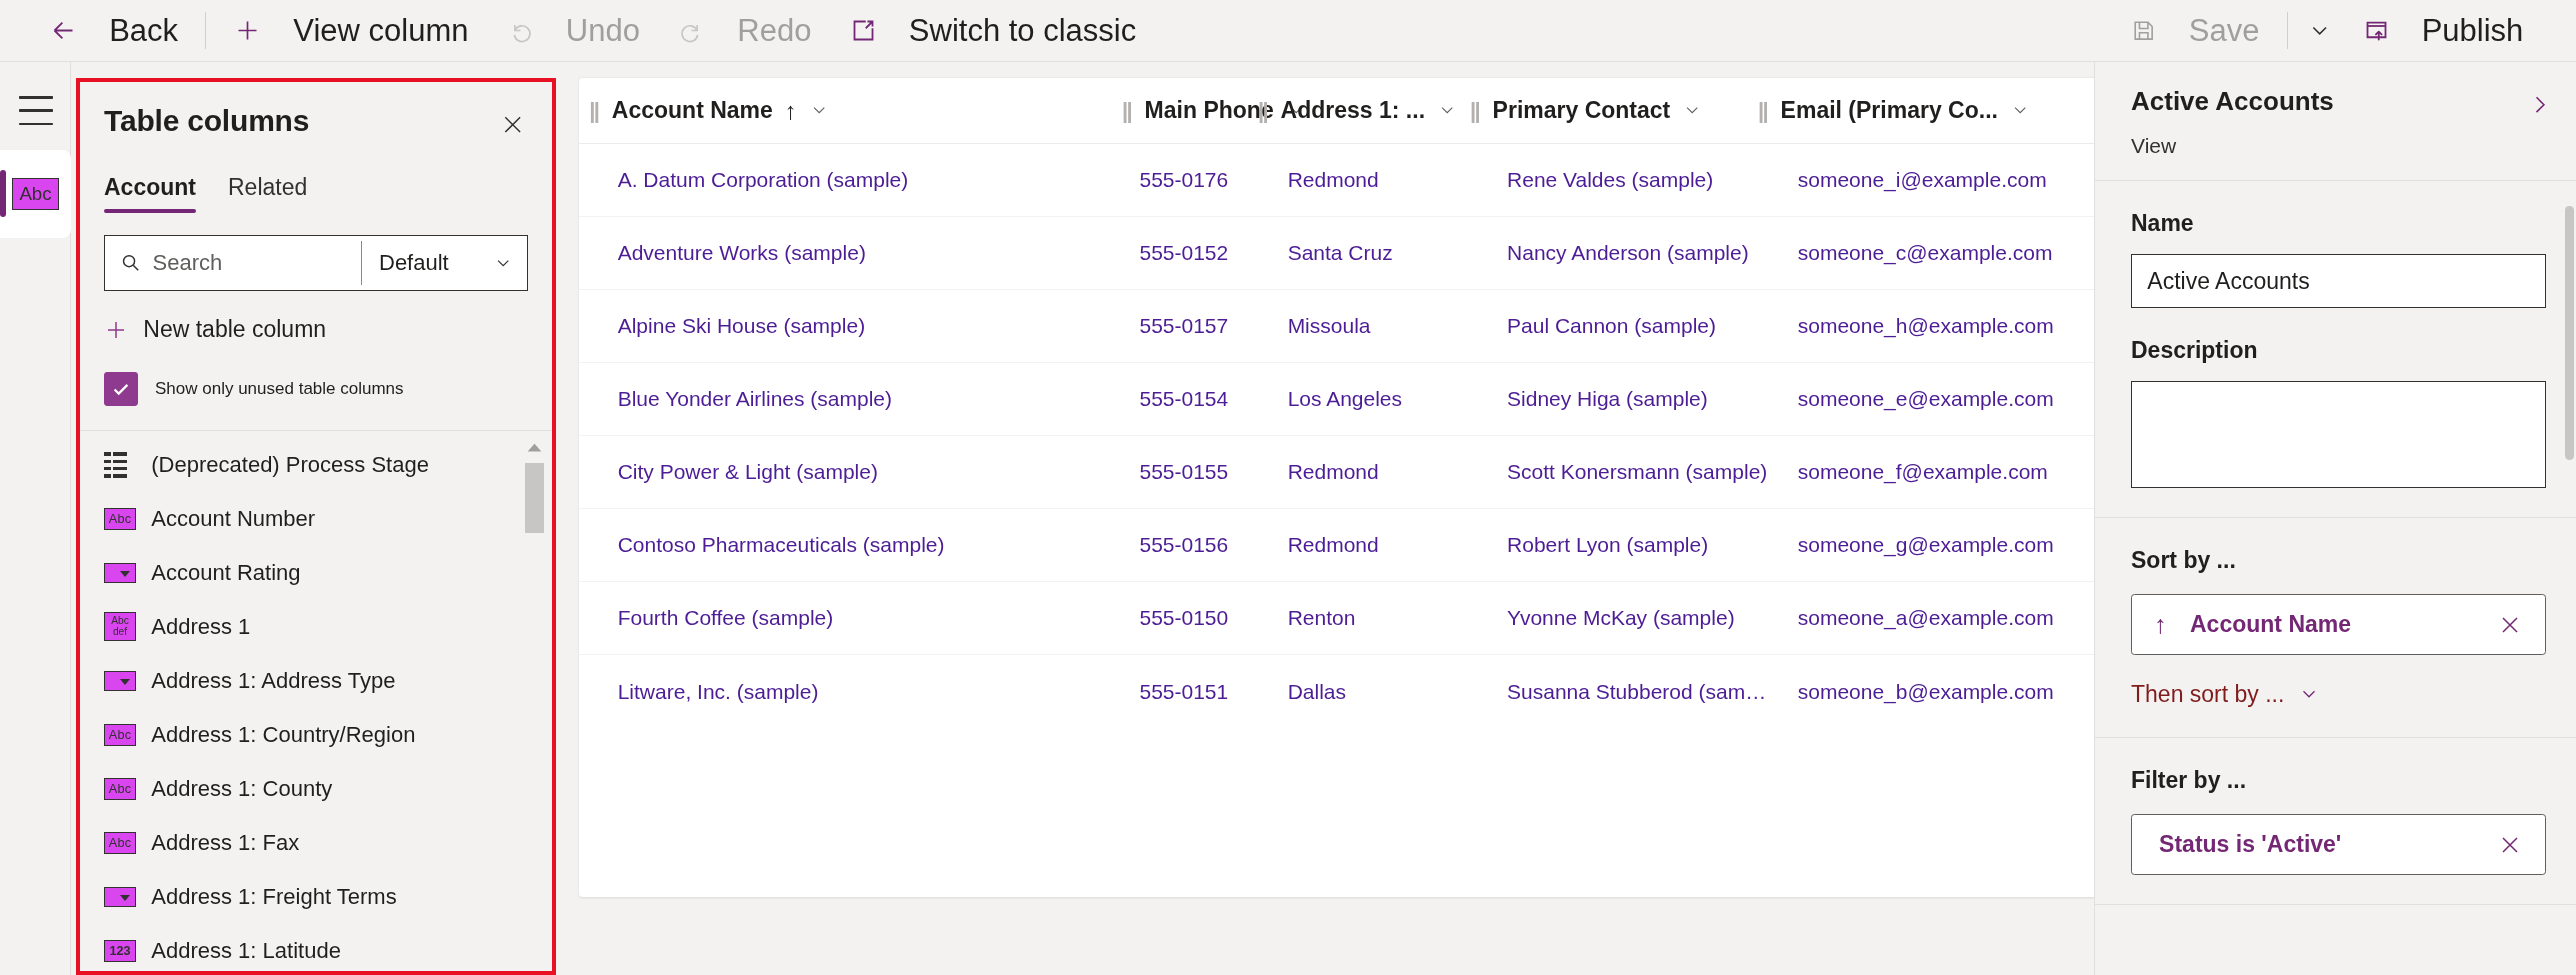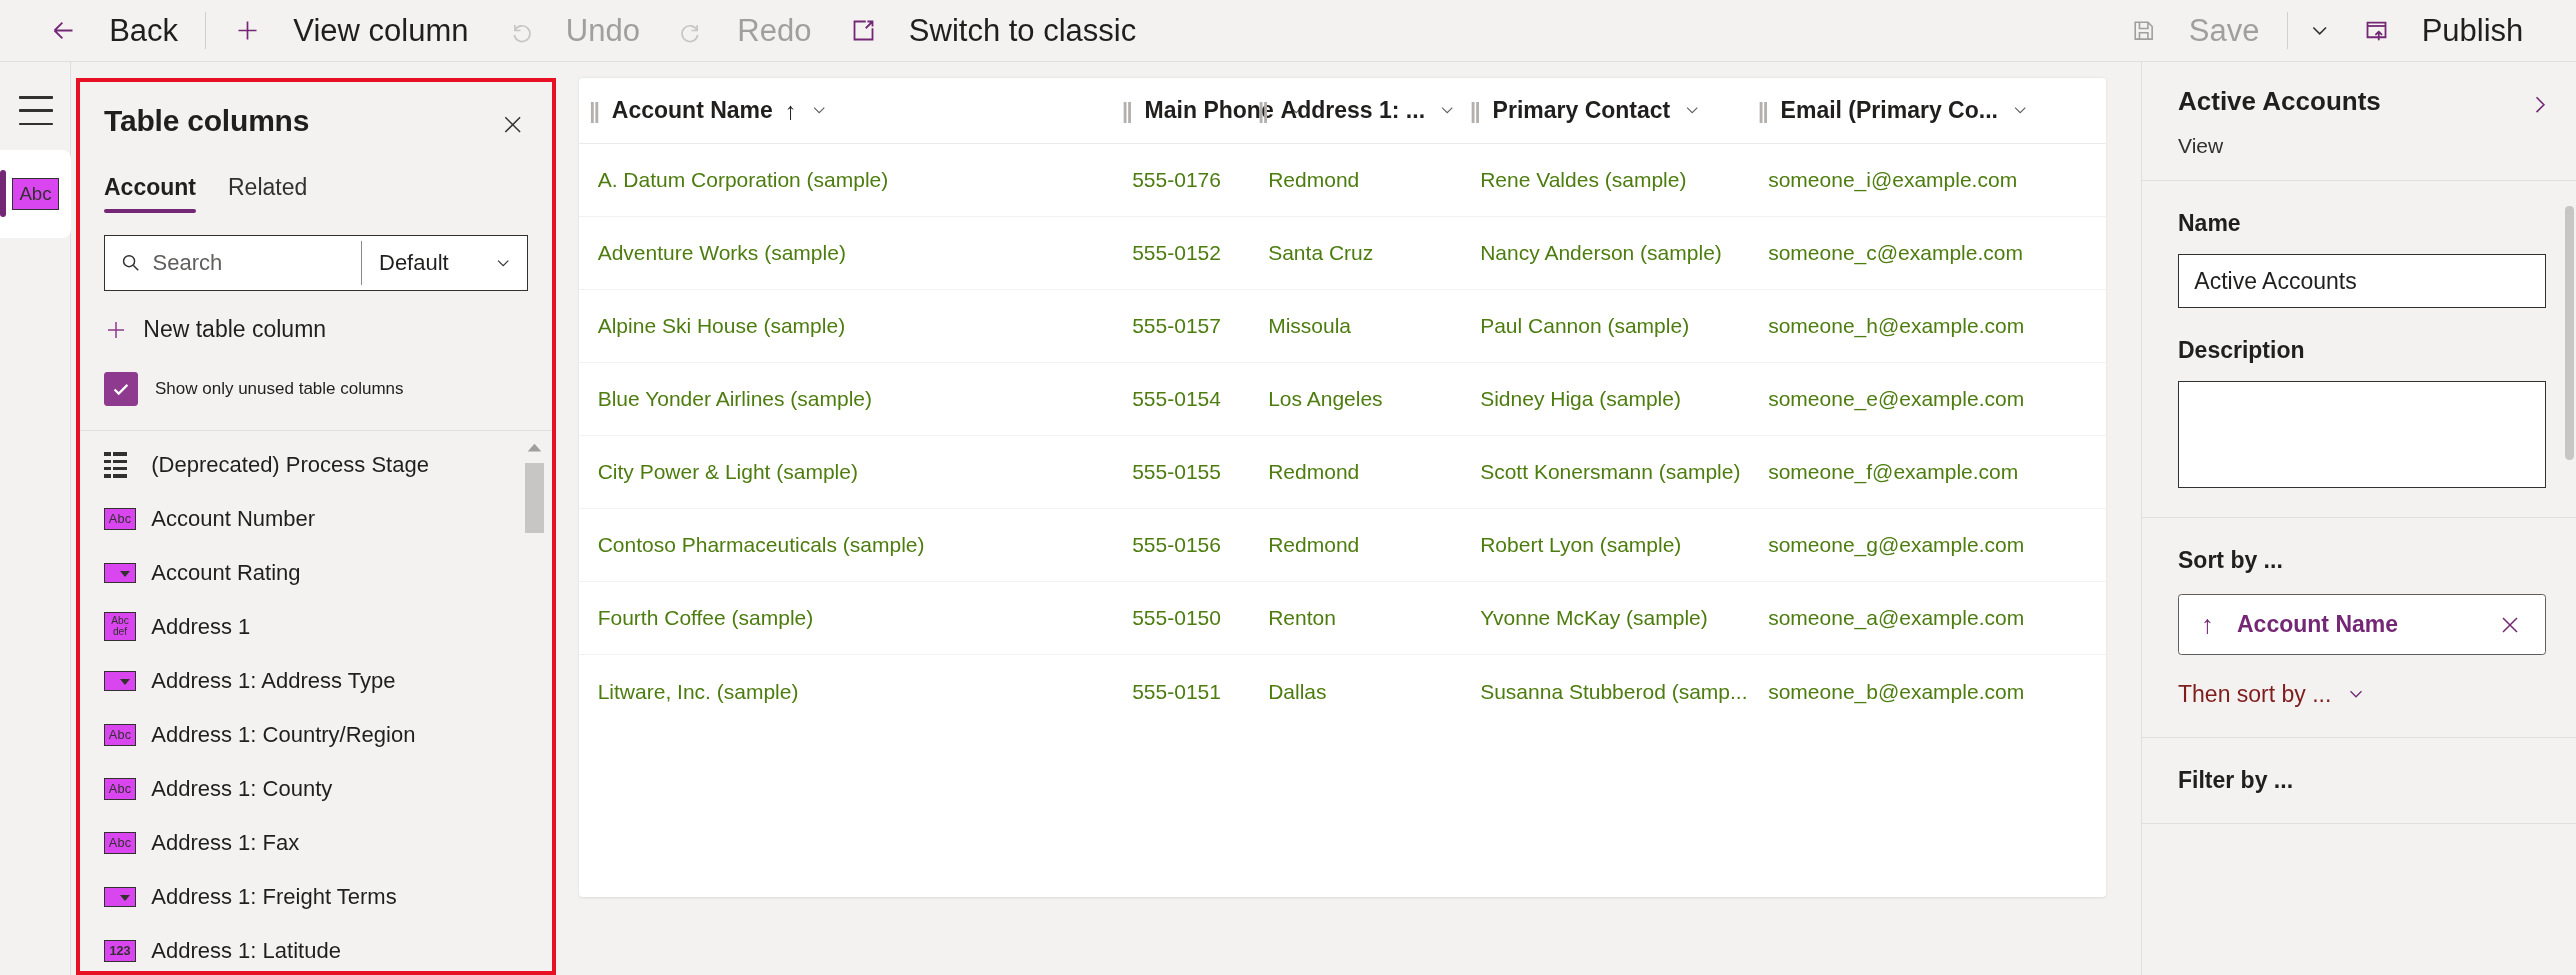--- a/index.html
+++ b/index.html
@@ -143,37 +143,37 @@
   .gh {
     display: flex; align-items: center; gap: 12px; height: 66px;
     font-size: 23px; font-weight: bold; color: #201f1e; white-space: nowrap;
     cursor: pointer;
   }
   .gh .bars { color: #b3b0ad; font-size: 22px; letter-spacing: -1.7px; margin-right: 1.7px; }
   .gh .sortasc { font-size: 24px; color: #201f1e; font-weight: normal; }
   .gh .chev { color: #605e5c; }
   .grow { display: flex; height: 73px; align-items: center; border-bottom: 0.8px solid #f3f2f1; cursor: pointer; }
   .grow:last-child { border-bottom: none; }
-  .gc { font-size: 21px; color: #4d7c0f; white-space: nowrap; overflow: hidden; text-overflow: ellipsis; }
+  .gc { font-size: 21px; color: #4c1d95; white-space: nowrap; overflow: hidden; text-overflow: ellipsis; margin-left: 20px; }
   
   .c0 { width: 543px; padding-left: 18.7px; }
   .c1 { width: 136px; }
   .c2 { width: 212px; }
   .c3 { width: 288px; }
   .c4 { width: 339px; }
   .ghead .c0 { padding-left: 10.2px; }
   .ghead .c1, .ghead .c2, .ghead .c3, .ghead .c4 { padding-left: 0; }
   .grow .c1 { padding-left: 10.2px; }
   .grow .c2 { padding-left: 10.2px; }
   .grow .c3 { padding-left: 10.2px; }
   .grow .c4 { padding-left: 10.2px; }
 
   
   .rpanel {
-    position: absolute; right: 0; top: 62px; width: 435px; height: 914px;
+    position: absolute; right: 0; top: 62px; width: 482px; height: 914px;
     background: #f3f2f1; border-left: 0.8px solid #e1dfdd;
   }
   .rp-head { position: relative; padding: 24px 30.5px 22px 36px; border-bottom: 0.8px solid #e1dfdd; }
   .rp-title { font-size: 26px; font-weight: bold; color: #201f1e; }
   .rp-sub { font-size: 21px; color: #323130; margin-top: 17px; }
   .rp-expand {
     position: absolute; right: 15.3px; top: 22px; width: 42px; height: 42px;
     display: flex; align-items: center; justify-content: center; cursor: pointer;
   }
   .rp-sec { padding: 29px 30.5px 29px 36px; border-bottom: 0.8px solid #e1dfdd; }
@@ -595,19 +595,27 @@
         <span>
           <svg width="22" height="22" viewBox="0 0 24 24" fill="none" stroke="#742774" stroke-width="1.4">
               <path d="M6 9l6 6 6-6"></path>
             </svg>
         </span>
       </div>
     </div>
 
     <div class="rp-sec">
       <div class="rp-label">Filter by ...</div>
+      <div class="pill">
+        <span class="pill-text" style="margin-left:5.1px">Status is 'Active'</span>
+        <span class="pill-x">
+          <svg width="24" height="24" viewBox="0 0 24 24" fill="none" stroke="#742774" stroke-width="1.5">
+            <path d="M5 5l14 14M19 5L5 19"></path>
+          </svg>
+        </span>
+      </div>
     </div>
 
     <div class="rp-scroll"></div>
   </div>
 
 </div>
 
 
 </body></html>

